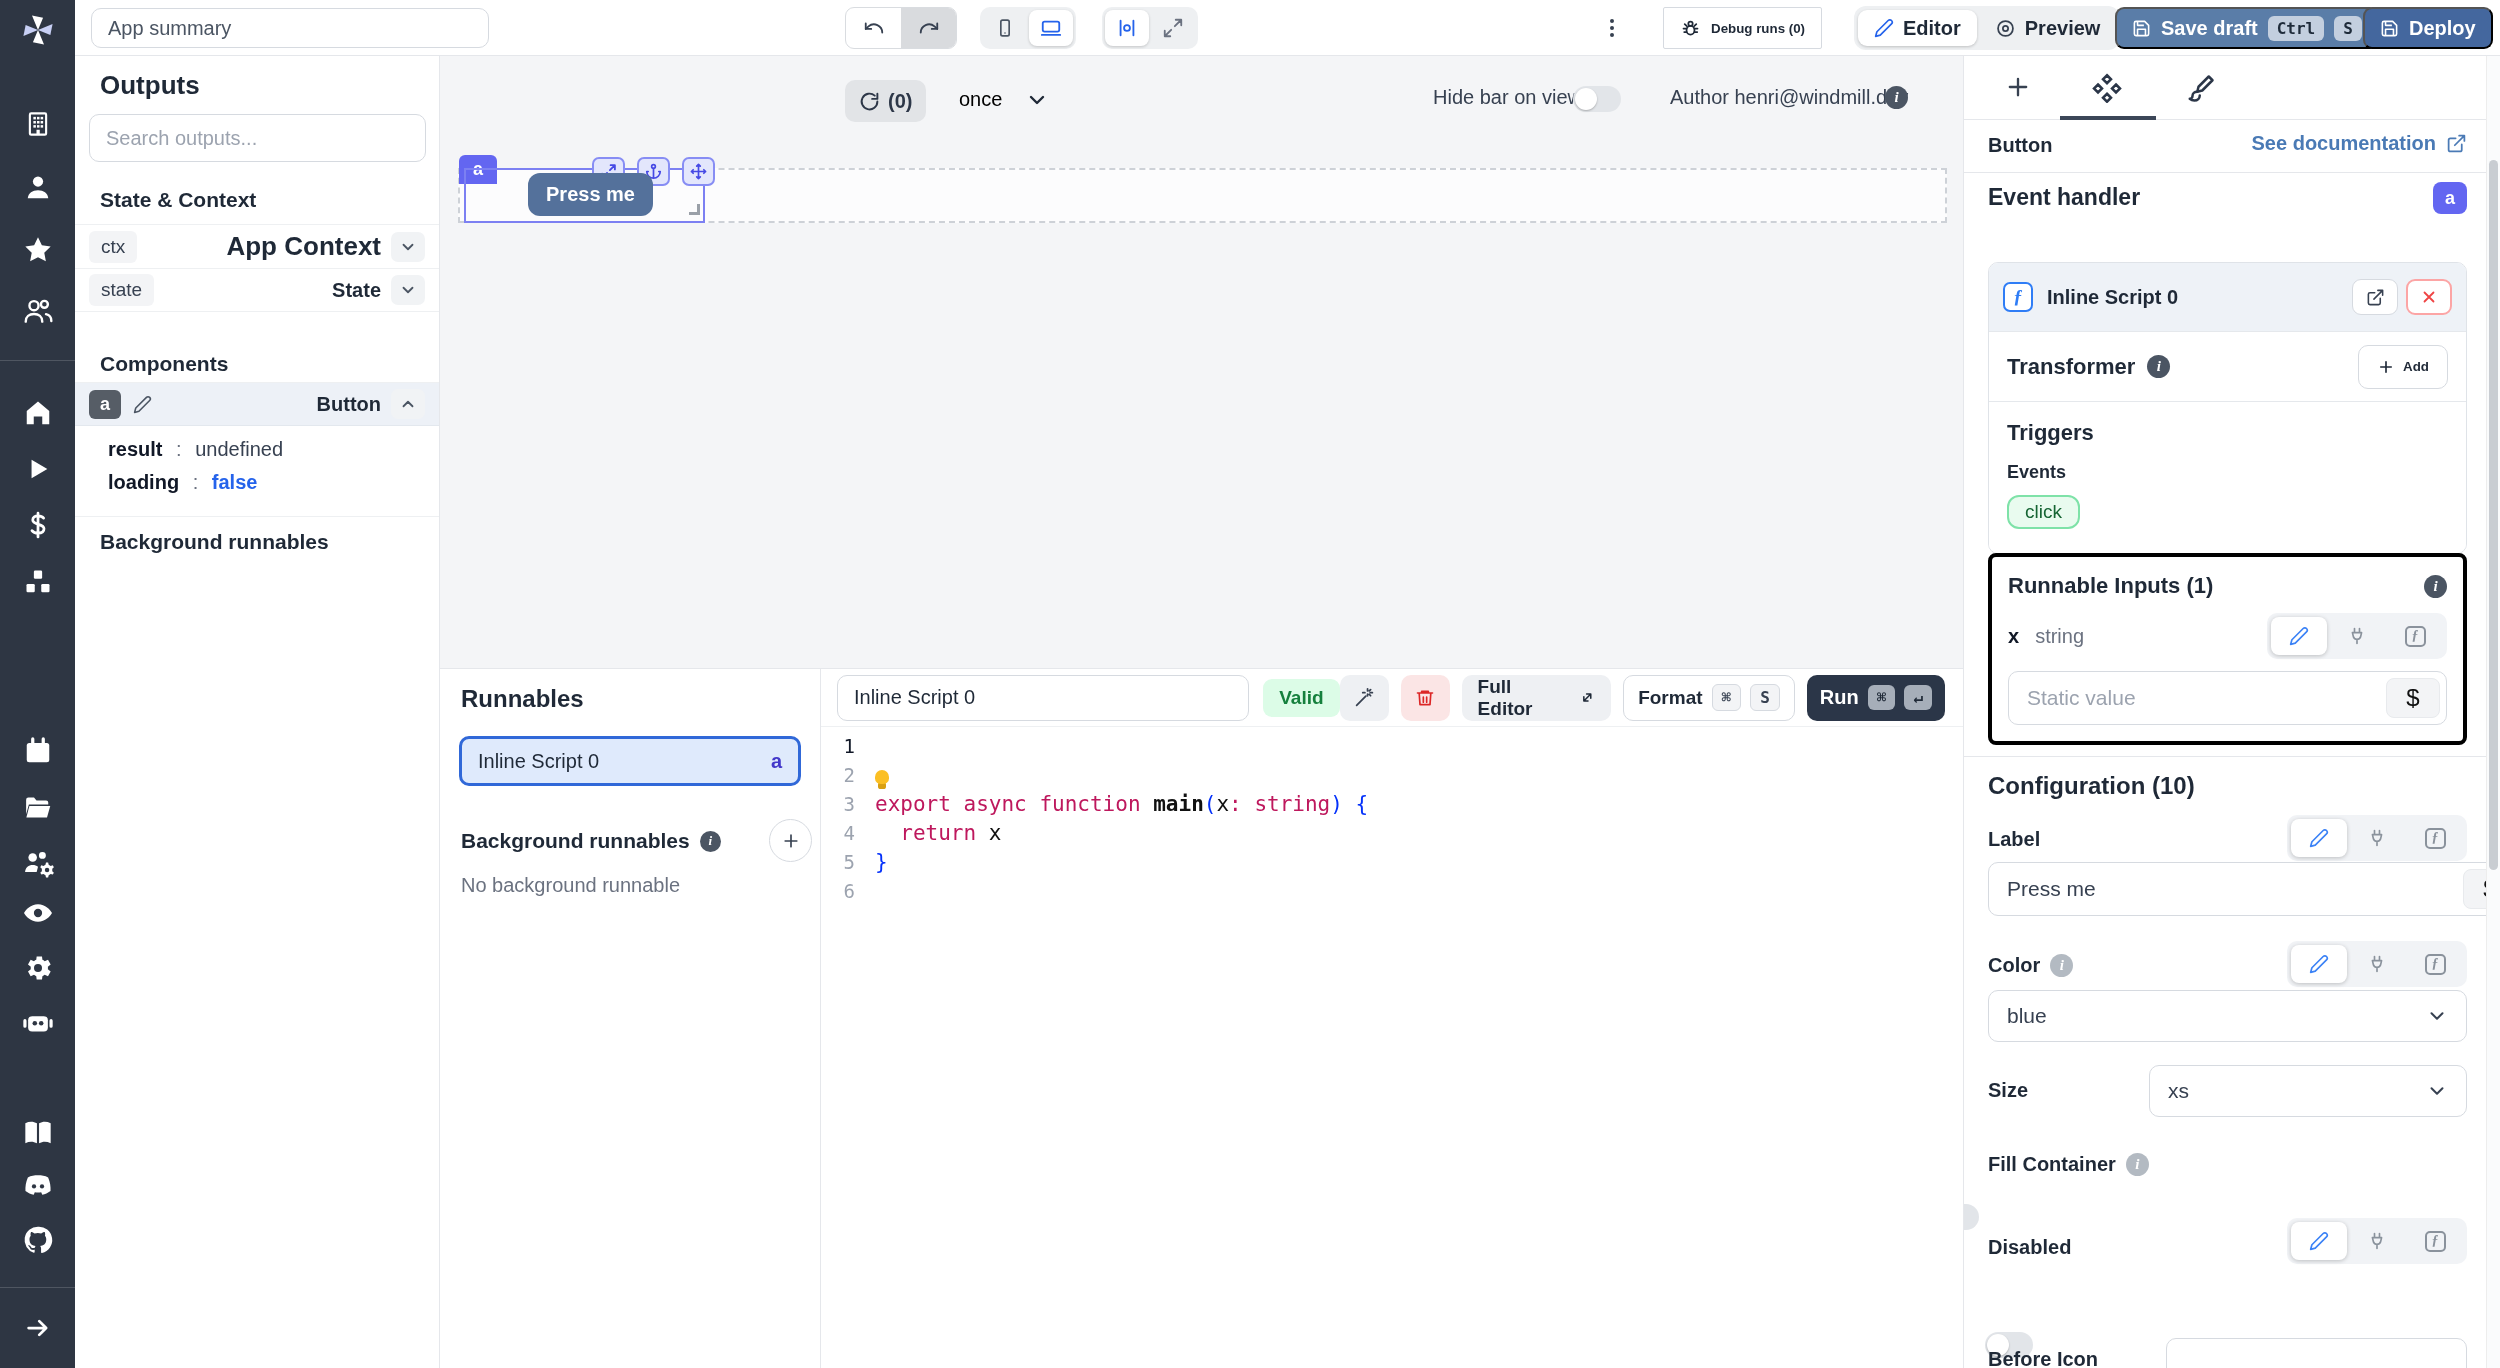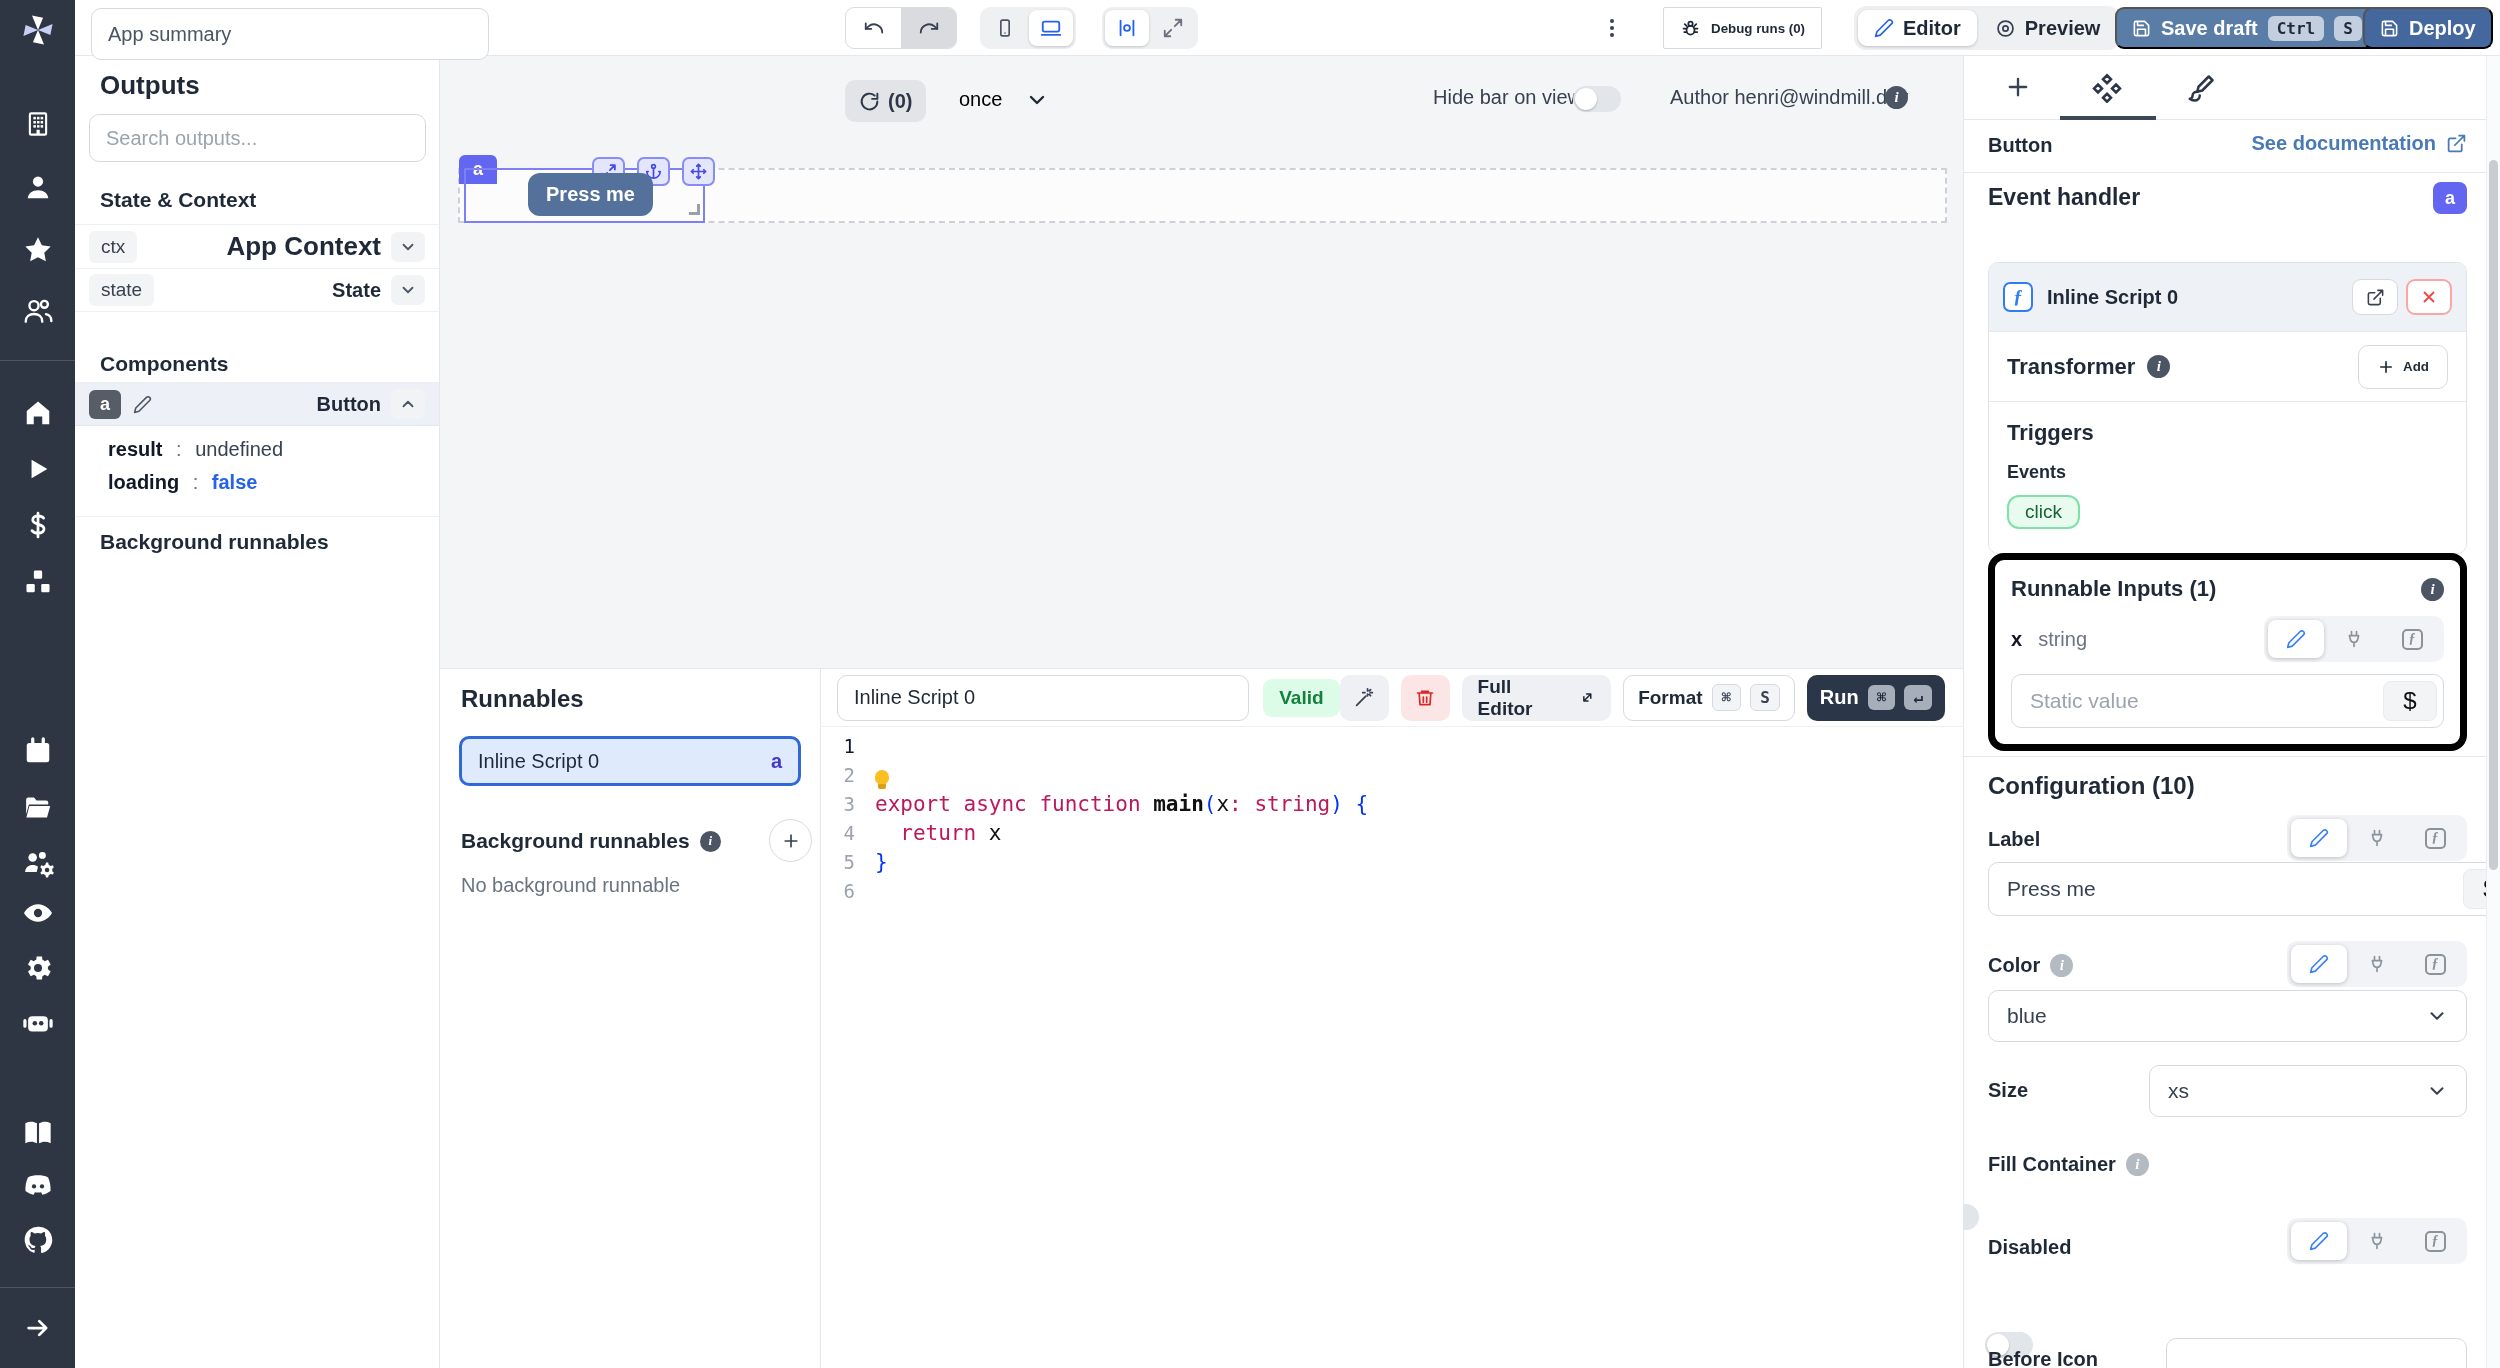--- a/index.html
+++ b/index.html
@@ -77,21 +77,21 @@
 .abadge{width:34px;height:32px;background:#6366f1;border-radius:8px;color:#fff;font-weight:700;font-size:18px;display:flex;align-items:center;justify-content:center}
 #ecard{position:absolute;left:24px;right:33px;top:206px;border:1px solid #dfe3e8;border-radius:10px;overflow:hidden}
 .ecrow1{height:68px;background:#eef2f7;display:flex;align-items:center;padding:0 14px}
 .fxsq{width:30px;height:30px;border:2.5px solid #2f7df6;border-radius:7px;color:#2f7df6;display:flex;align-items:center;justify-content:center;font-size:19px;font-style:italic;font-weight:700;font-family:"Liberation Serif",serif;background:#fff}
 .sqbtn{width:46px;height:36px;background:#fff;border:1px solid #d6dae0;border-radius:9px;display:flex;align-items:center;justify-content:center;color:#374151}
 .sqbtn.red{border:2px solid #fca5a5;color:#ef4444}
 .ecrow2{height:70px;border-top:1px solid #e5e8ec;display:flex;align-items:center;padding:0 18px;background:#fff}
 .addbtn{height:44px;border:1px solid #d6dae0;border-radius:10px;display:flex;align-items:center;gap:8px;padding:0 18px;font-weight:600;color:#1f2937;background:#fff}
 .ecrow3{border-top:1px solid #e5e8ec;padding:18px 18px 24px;background:#fff}
 .clickpill{display:inline-block;background:#e9fbef;border:2px solid #7ee2a8;color:#166534;border-radius:12px;padding:4px 16px;font-size:19px;margin-top:12px}
-#ricard{position:absolute;left:24px;right:33px;top:497px;border:7px solid #000000;border-radius:16px;padding:16px}
+#ricard{position:absolute;left:24px;right:33px;top:497px;border:4px solid #000000;border-radius:8px;padding:16px}
 .iconseg{display:flex;align-items:center;background:#f1f3f6;border-radius:10px;padding:4px;gap:2px;height:46px;width:180px}
 .iconseg .opt{flex:1;height:38px;display:flex;align-items:center;justify-content:center;border-radius:8px;color:#8a929c}
 .iconseg .opt.active{background:#fff;box-shadow:0 1px 4px rgba(0,0,0,.22);color:#3b82f6}
 .fxg{width:21px;height:21px;border:2px solid currentColor;border-radius:5px;display:flex;align-items:center;justify-content:center;font-size:14px;font-style:italic;font-weight:700;font-family:"Liberation Serif",serif}
 .bigfield{position:relative;height:54px;border:1px solid #d6dae0;border-radius:10px;background:#fff;display:flex;align-items:center;padding:0 18px;color:#374151}
 .bigfield input{border:none;outline:none;font-size:21px;color:#374151;width:70%;font-family:"Liberation Sans",sans-serif}
 .bigfield input::placeholder{color:#9ca3af}
 .dollarbtn{position:absolute;right:6px;top:6px;bottom:6px;width:54px;background:#f3f4f6;border:1px solid #e8eaed;border-radius:8px;display:flex;align-items:center;justify-content:center;font-size:24px;color:#111}
 .selfield{position:absolute;height:52px;border:1px solid #d6dae0;border-radius:10px;background:#fff;display:flex;align-items:center;justify-content:space-between;padding:0 18px;color:#374151;font-size:21px}
 .flabel{position:absolute;left:24px;font-weight:700;color:#1f2937;font-size:20px;display:flex;align-items:center;gap:10px}
@@ -230,21 +230,21 @@
   </span>
   <span class="sdiv" style="top:1287px"></span>
   <span class="sic" style="top:1328px">
     <svg width="30" height="30" viewBox="0 0 24 24" fill="none" stroke="#fff" stroke-width="2.2" stroke-linecap="round" stroke-linejoin="round">
         <path d="M4.5 12h14M13 6.5l5.5 5.5-5.5 5.5"></path>
       </svg>
   </span>
 </nav>
 
 <header id="topbar">
-  <input class="tinput abs" style="left: 16px; top: 8px; width: 398px; height: 52px;" value="App summary">
+  <input class="tinput abs" style="left: 16px; top: 8px; width: 398px; height: 40px;" value="App summary">
 
   <div class="grp ur" style="left:770px">
     <span class="half">
         <svg width="22" height="22" viewBox="0 0 24 24" fill="none" stroke="currentColor" stroke-width="2" stroke-linecap="round" stroke-linejoin="round">
           <path d="M3 7v6h6"></path>
           <path d="M21 17a9 9 0 0 0-15-6.7L3 13"></path>
         </svg>
       </span>
     <span class="half redo">
         <svg width="22" height="22" viewBox="0 0 24 24" fill="none" stroke="currentColor" stroke-width="2" stroke-linecap="round" stroke-linejoin="round">

